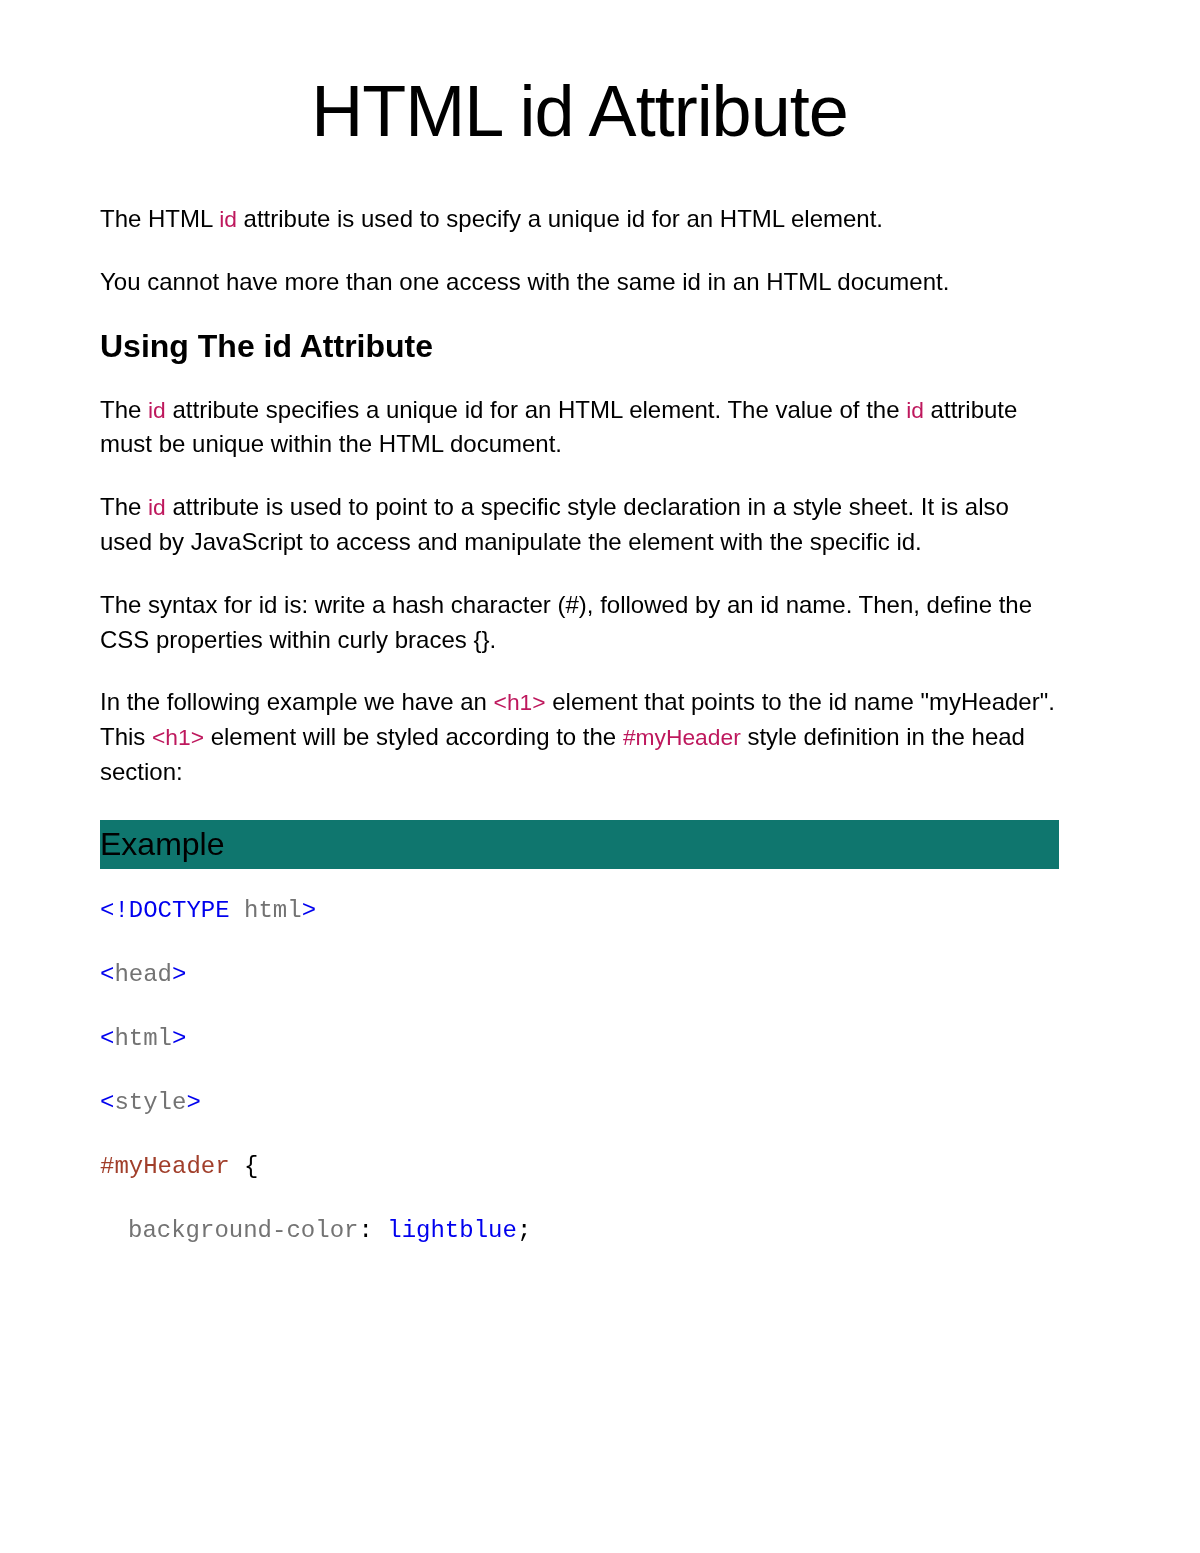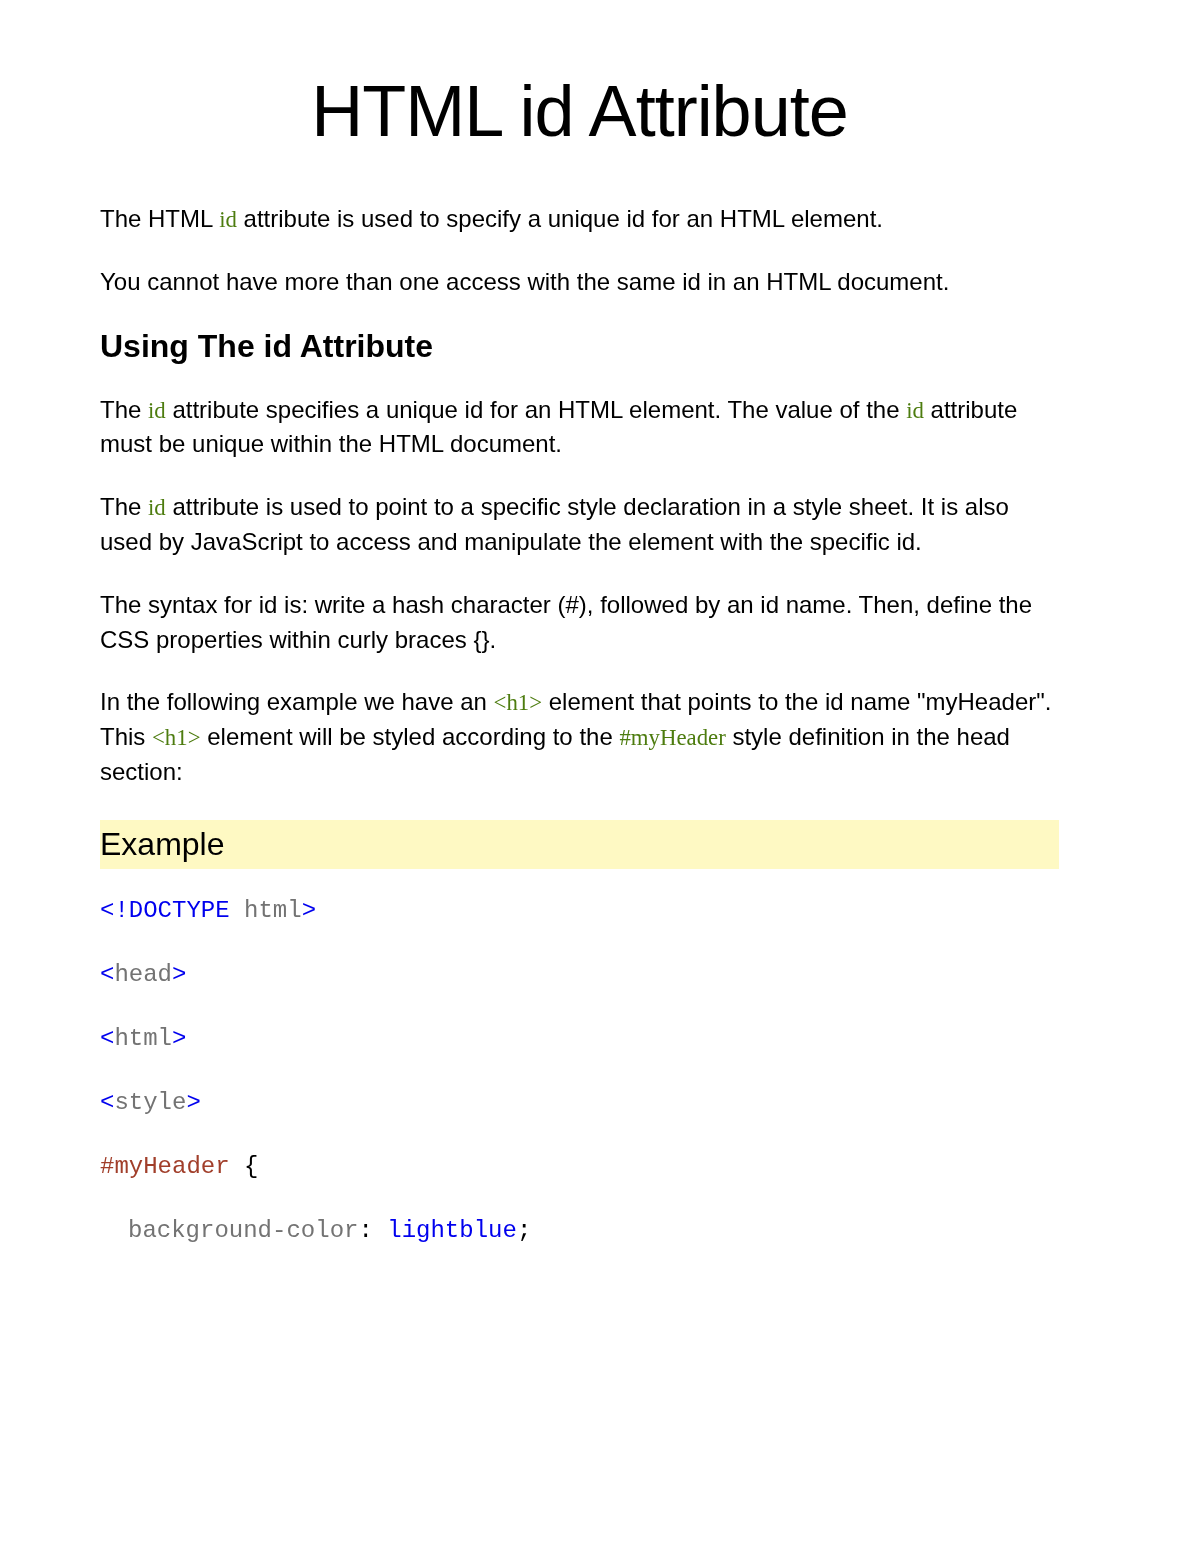--- a/index.html
+++ b/index.html
@@ -26,26 +26,26 @@
     font-size: 24px;
     line-height: 1.45;
     margin: 0 0 28px 0;
   }
   h2.section {
     font-size: 32px;
     font-weight: 700;
     margin: 4px 0 28px 0;
   }
   code.inline {
-    font-family: Liberation Serif, serif;
-    color: #4d7c0f;
+    font-family: Liberation Sans, sans-serif;
+    color: #be185d;
     font-size: 0.95em;
   }
   .example-header {
-    background: #fef9c3;
+    background: #0f766e;
     font-size: 32px;
     font-weight: 400;
     padding: 6px 0 6px 0;
     margin: 30px 0 30px 0;
     
   }
   .code-block {
     font-family: "Courier New", Courier, monospace;
     font-size: 24px;
     line-height: 1.0;

